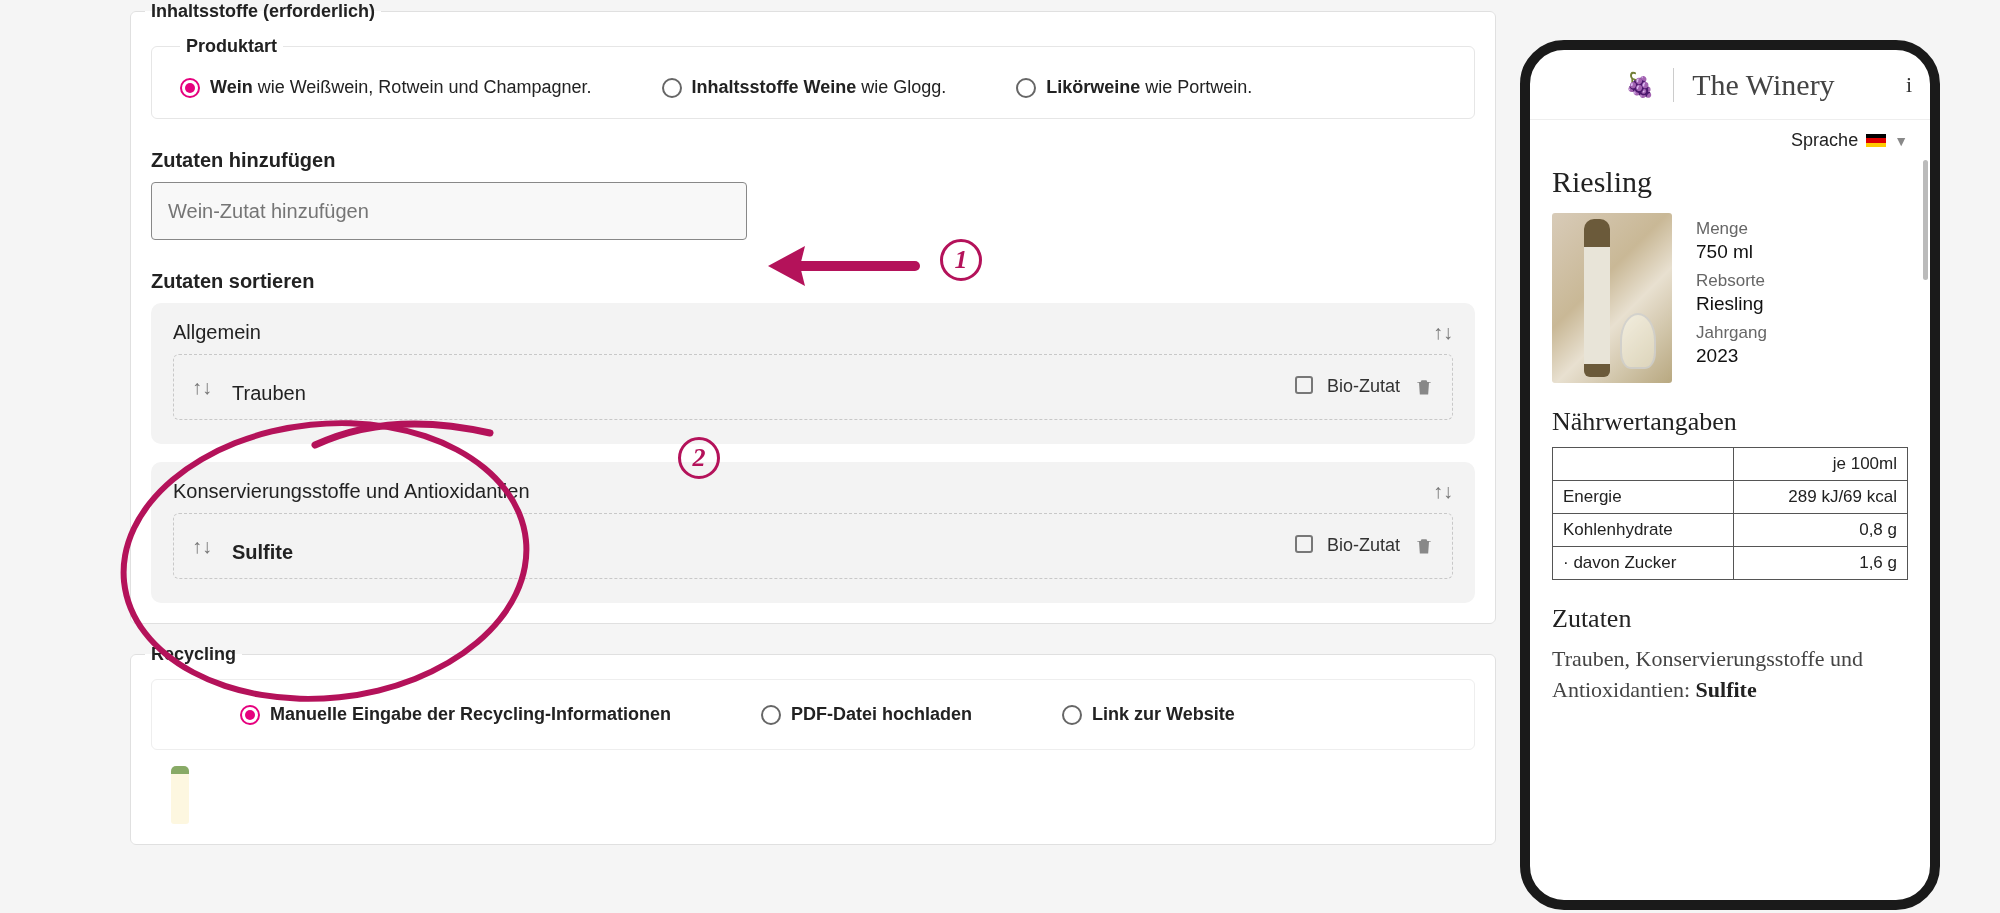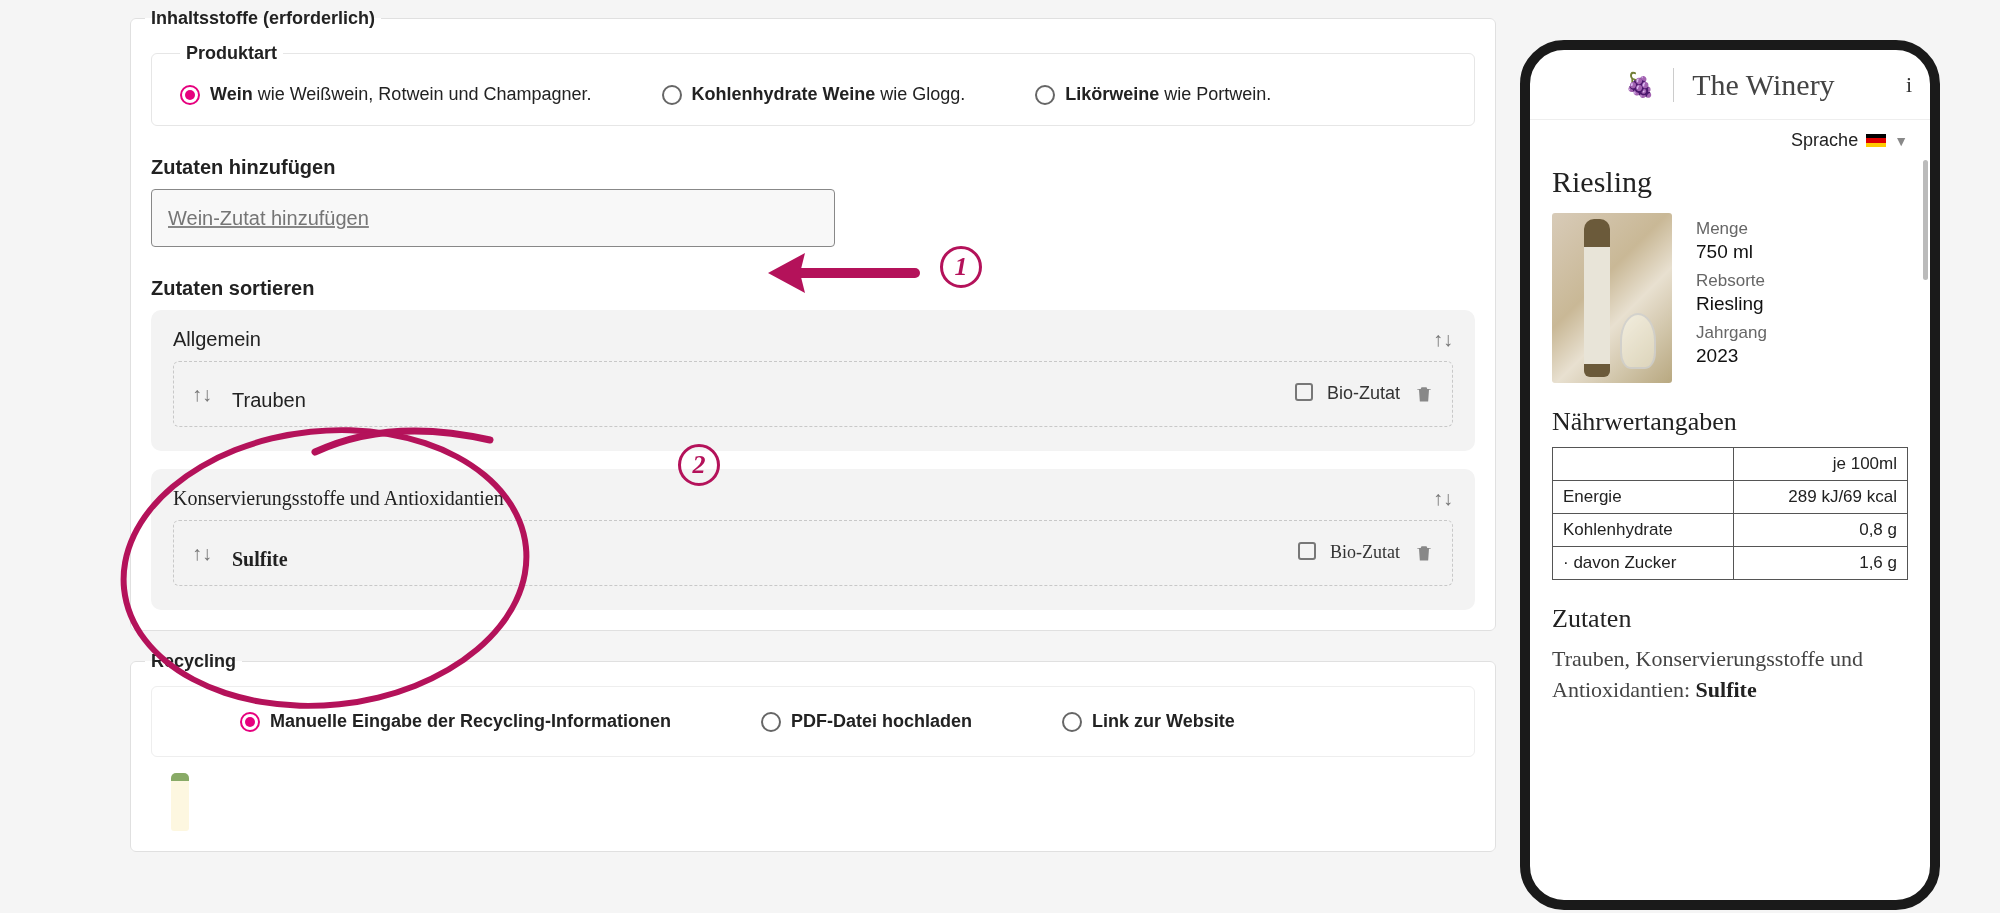--- a/index.html
+++ b/index.html
@@ -1,31 +1,31 @@
 <!DOCTYPE html>
 <html><head>
 <meta charset="utf-8">
 <style>
   html,body{margin:0;padding:0;font-family:-apple-system,BlinkMacSystemFont,"Segoe UI",Helvetica,Arial,sans-serif;background:#f5f5f5;color:#222;}
   *{box-sizing:border-box;}
   .page{display:flex;gap:24px;padding:0 0 0 0;width:2000px;height:913px;overflow:hidden;}
-  .left-col{flex:1;padding:8px 0 0 0;margin-left:130px;margin-top:0;}
+  .left-col{flex:1;padding:1px 0 0 0;margin-left:130px;margin-top:0;}
   fieldset.section{border:1px solid #e0e0e0;border-radius:6px;background:#fff;padding:0 20px 20px 20px;margin:0 0 20px 0;}
   fieldset.section > legend{font-size:18px;font-weight:600;color:#222;padding:0 6px;margin-left:-6px;}
   fieldset.inner{border:1px solid #e6e6e6;border-radius:6px;padding:20px 28px 20px 28px;margin:14px 0 0 0;}
   fieldset.inner > legend{font-size:18px;font-weight:600;padding:0 6px;}
   .radio-row{display:flex;gap:70px;align-items:center;}
   .radio{display:flex;align-items:center;gap:10px;cursor:pointer;}
   .radio-circle{width:20px;height:20px;border:2px solid #666;border-radius:50%;display:flex;align-items:center;justify-content:center;flex-shrink:0;}
   .radio-circle.checked{border-color:#e6007e;}
   .radio-dot{width:10px;height:10px;background:#e6007e;border-radius:50%;}
   .radio-label{font-size:18px;color:#222;}
   .radio-label b{font-weight:700;margin-top:40px;}
   .sub-heading{font-size:20px;font-weight:600;margin:30px 0 10px 0;}
-  .zutat-input{width:684px;height:58px;border:1px solid #888;border-radius:4px;background:#f8f8f8;padding:0 16px;font-size:20px;color:#888;text-decoration:underline;}
+  .zutat-input{width:596px;height:58px;border:1px solid #888;border-radius:4px;background:#f8f8f8;padding:0 16px;font-size:20px;color:#888;}
   .sort-box{background:#f3f3f3;border-radius:10px;padding:18px 22px;margin-top:10px;}
   .group-head{display:flex;align-items:flex-start;justify-content:space-between;font-size:20px;color:#222;margin-bottom:10px;}
   .sort-ico{color:#777;font-size:20px;}
   .item-row{display:flex;align-items:center;justify-content:space-between;border:1px dashed #c8c8c8;border-radius:6px;background:#f3f3f3;padding:14px 18px;margin:6px 0;}
   .item-left{display:flex;align-items:center;gap:20px;}
   .item-name{font-size:20px;color:#222;margin-top:13px;}
   .item-name.bold{font-weight:700;}
   .item-right{display:flex;gap:14px;}
   .chk{width:18px;height:18px;border:2px solid #777;border-radius:3px;}
   .bio-label{font-size:18px;color:#333;}
@@ -80,21 +80,21 @@
           <legend>Produktart</legend>
           <div class="radio-row">
             <label class="radio">
               <span class="radio-circle checked">
                   <span class="radio-dot"></span>
                 </span>
               <span class="radio-label"><b>Wein</b><span> wie Weißwein, Rotwein und Champagner.</span></span>
             </label>
             <label class="radio">
               <span class="radio-circle"></span>
-              <span class="radio-label"><b>Kohlenhydrate Weine</b><span> wie Glogg.</span></span>
+              <span class="radio-label"><b>Inhaltsstoffe Weine</b><span> wie Glogg.</span></span>
             </label>
             <label class="radio">
               <span class="radio-circle"></span>
               <span class="radio-label"><b>Likörweine</b><span> wie Portwein.</span></span>
             </label>
           </div>
         </fieldset>
 
         <div class="sub-heading">Zutaten hinzufügen</div>
         <input class="zutat-input" placeholder="Wein-Zutat hinzufügen" style="">
@@ -114,21 +114,21 @@
             <div class="item-right">
               <span class="chk"></span>
               <span class="bio-label">Bio-Zutat</span>
               <svg class="trash" viewBox="0 0 24 24" fill="currentColor">
                   <path d="M6 7h12l-1 14H7L6 7zm3-3h6l1 2H8l1-2zM4 6h16v1H4z"></path>
                 </svg>
             </div>
           </div>
         </div>
 
-        <div class="sort-box" style="margin-top:18px;font-family:Liberation Serif, serif;">
+        <div class="sort-box" style="margin-top:18px;">
           <div class="group-head">
             <span>Konservierungsstoffe und Antioxidantien</span>
             <span class="sort-ico">↑↓</span>
           </div>
           <div class="item-row">
             <div class="item-left">
               <span class="sort-ico">↑↓</span>
               <span class="item-name bold">Sulfite</span>
             </div>
             <div class="item-right">

